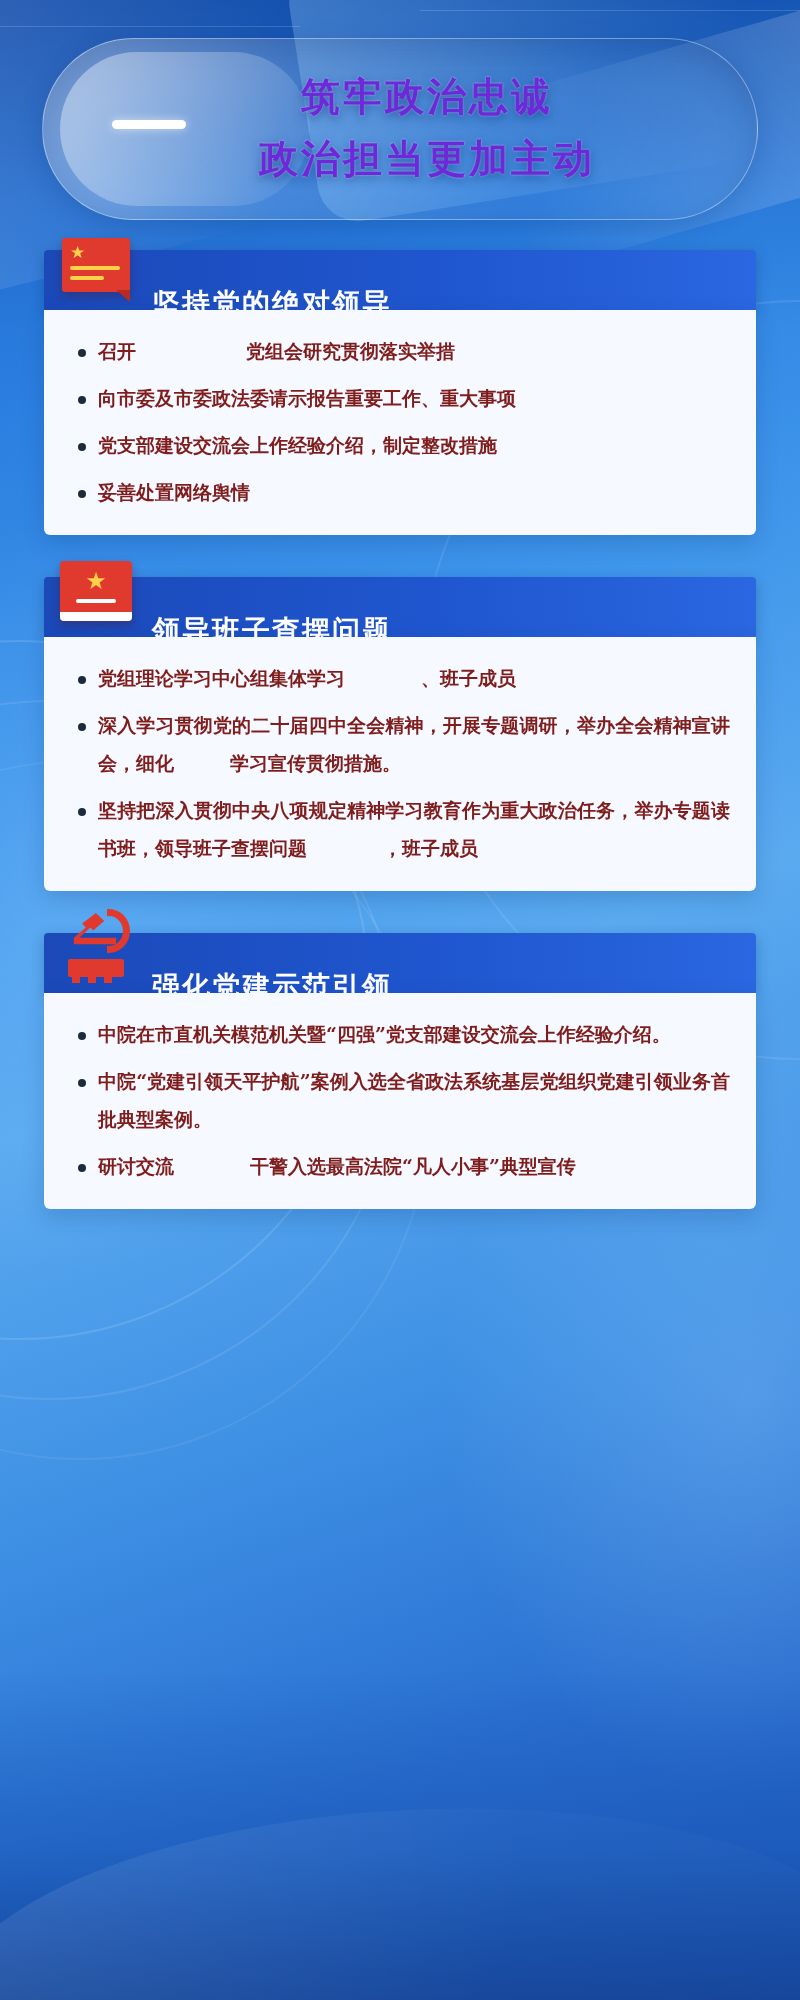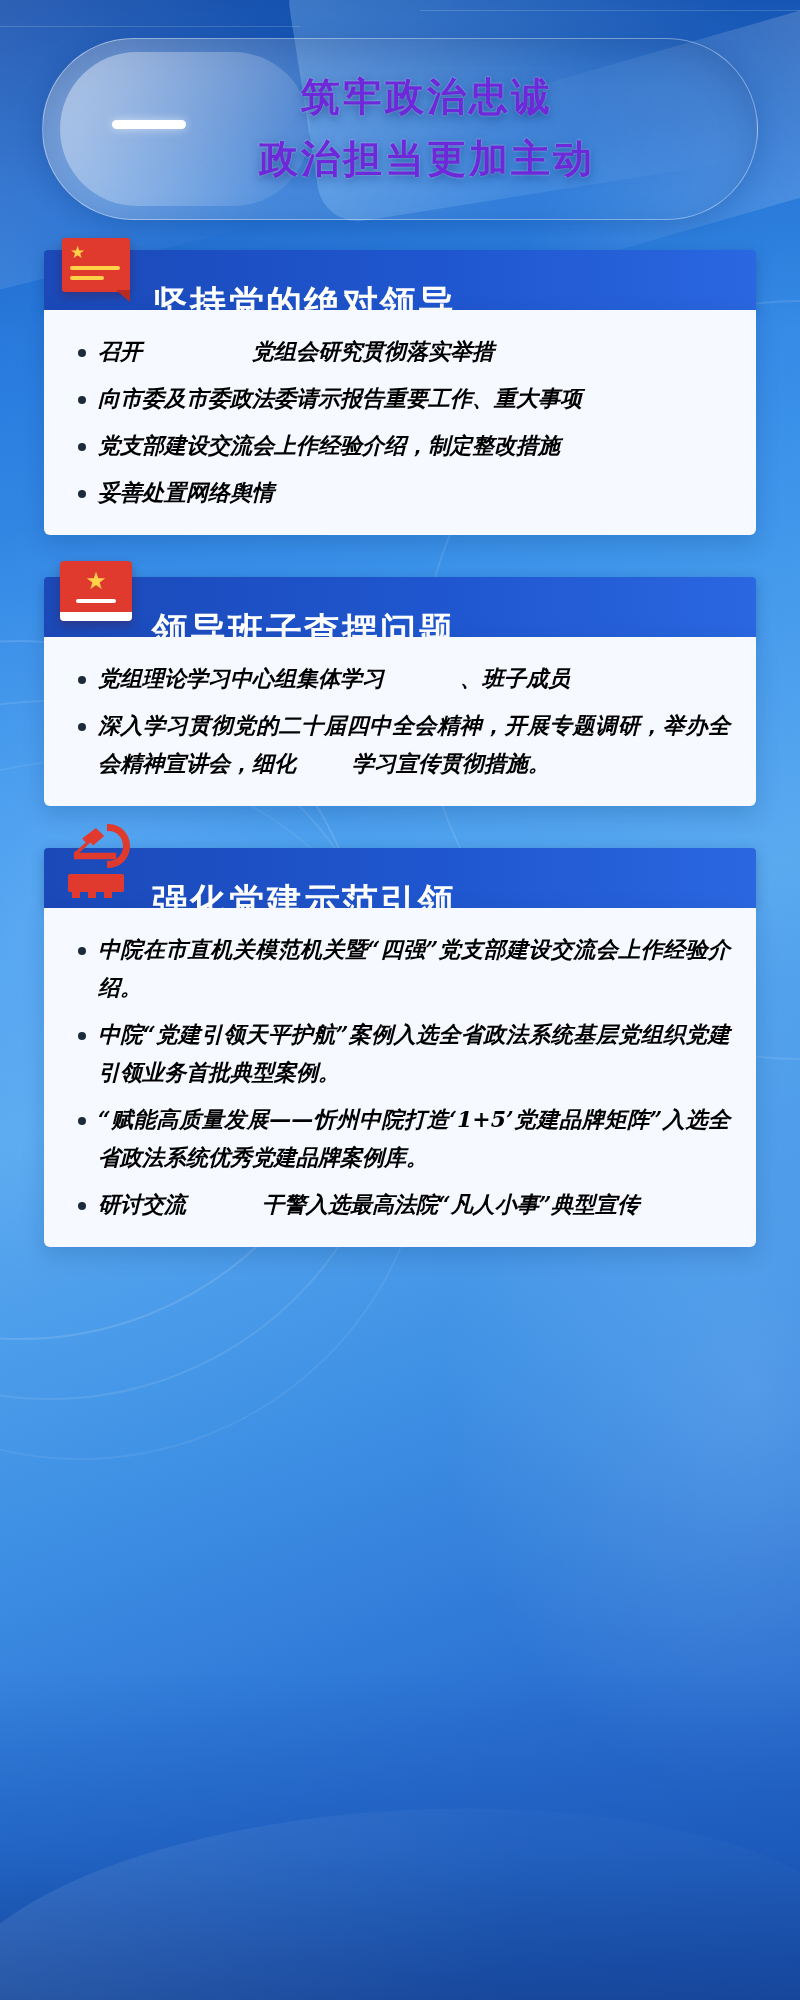--- a/index.html
+++ b/index.html
@@ -122,21 +122,21 @@
   }
   .head-bar {
     position: absolute; left: 0; top: 0; right: 0; height: 60px;
     background: linear-gradient(90deg, #1b49b8 0%, #1f56cf 55%, #2a67e0 100%);
     border-radius: 4px 4px 0 0;
     box-shadow: 0 4px 14px rgba(8,35,95,0.28);
   }
   .head-title {
     position: relative;
     margin-left: 108px;
-    font-size: 36px;
+    font-size: 28px;
     font-weight: 700;
     color: #ffffff;
     letter-spacing: 2px;
     line-height: 60px;
     margin-top: 47px;
   }
 
   
   .badge {
     position: absolute;
@@ -221,27 +221,26 @@
     background: #f6f9ff;
     border-radius: 0 0 6px 6px;
     padding: 22px 26px 24px 26px;
     box-shadow: 0 8px 22px rgba(8,38,95,0.18);
   }
   .card ul { list-style: none; }
   .card li {
     position: relative;
     padding-left: 28px;
     margin-bottom: 9px;
-    font-size: 22px;
+    font-size: 19px;
     line-height: 38px;
-    color: #000000;
+    color: #7f1d1d;
     font-family: "DejaVu Serif", "Liberation Serif", serif;
     font-weight: 600;
     text-align: justify;
-    font-style: italic;
   }
   .card li:last-child { margin-bottom: 0; }
   .card li::before {
     content: "";
     position: absolute;
     left: 8px; top: 17px;
     width: 8px; height: 8px;
     border-radius: 50%;
     background: #1b2b3c;
   }
@@ -314,20 +313,21 @@
       </div>
     </div>
     <div class="section-head">
       <div class="head-bar"></div>
       <div class="head-title">领导班子查摆问题</div>
     </div>
     <div class="card">
       <ul>
         <li><span>党组理论学习中心组集体学习</span><span class="li-sp w-m"></span><span>、班子成员</span></li>
         <li><span>深入学习贯彻党的二十届四中全会精神，开展专题调研，举办全会精神宣讲会，细化</span><span class="li-sp w-s"></span><span>学习宣传贯彻措施。</span></li>
+        <li><span>坚持把深入贯彻中央八项规定精神学习教育作为重大政治任务，举办专题读书班，领导班子查摆问题</span><span class="li-sp w-m"></span><span>，班子成员</span></li>
       </ul>
     </div>
   </div>
 
   <div class="section">
     <div class="badge">
       <div class="icon-flag">
         <span class="hammer"></span>
         <span class="sickle"></span>
         <span class="base"></span>
@@ -337,19 +337,18 @@
       </div>
     </div>
     <div class="section-head">
       <div class="head-bar"></div>
       <div class="head-title">强化党建示范引领</div>
     </div>
     <div class="card">
       <ul>
         <li>中院在市直机关模范机关暨“四强”党支部建设交流会上作经验介绍。</li>
         <li>中院“党建引领天平护航”案例入选全省政法系统基层党组织党建引领业务首批典型案例。</li>
-        <li>“赋能高质量发展——忻州中院打造‘1+5’党建品牌矩阵”入选全省政法系统优秀党建品牌案例库。</li>
         <li><span>研讨交流</span><span class="li-sp w-m"></span><span>干警入选最高法院“凡人小事”典型宣传</span></li>
       </ul>
     </div>
   </div>
 
 </div>
 
 </body></html>

